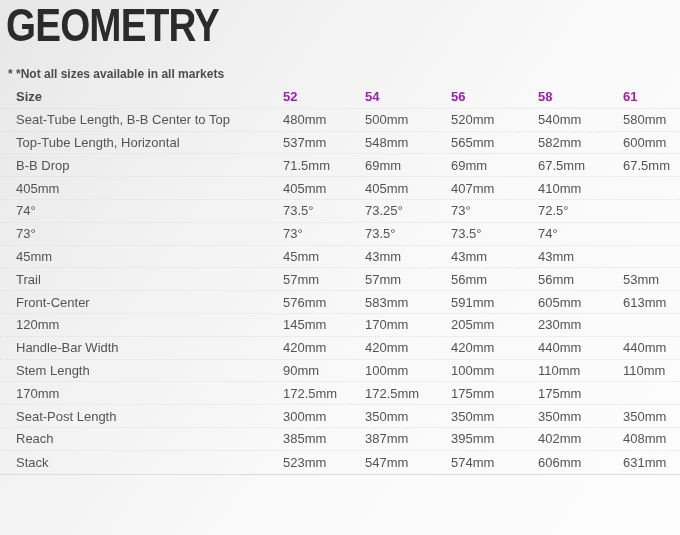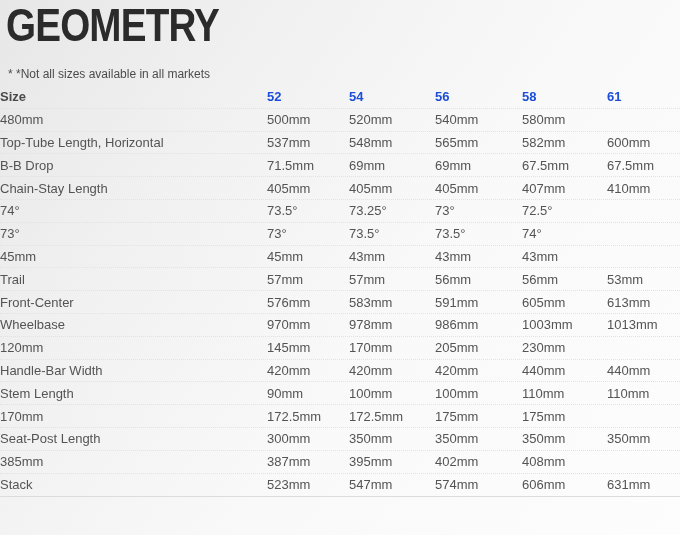--- a/index.html
+++ b/index.html
@@ -26,44 +26,46 @@
     transform: scaleX(0.84);
     transform-origin: left top;
   }
   .note {
     position: absolute;
     left: 8px;
     top: 67px;
     font-size: 12px;
     color: #4c4c4c;
     white-space: nowrap;
+    font-weight: bold;
   }
   .geo-table {
     position: absolute;
     left: 0;
     top: 86px;
     width: 680px;
     border-bottom: 1px solid #dcdcdc;
   }
   .row {
     display: grid;
     grid-template-columns: 267px 82px 86px 87px 85px 1fr;
     align-items: center;
     height: 22.8px;
+    padding-left: 16px;
     border-bottom: 1px dotted #e2e2e2;
   }
   .rows .row:last-child { border-bottom: none; }
   .cell {
     font-size: 13px;
     color: #545454;
     white-space: nowrap;
     overflow: hidden;
   }
   .row.header .cell { font-weight: bold; color: #4a4a4a; }
-  .row.header .cell.size-value { color: #1d4ed8; }
+  .row.header .cell.size-value { color: #a21caf; }
 </style>
 </head>
 <body>
 
 <div class="page">
   <h1 class="title">GEOMETRY</h1>
   <div class="note">* *Not all sizes available in all markets</div>
 
   <div class="geo-table">
     <div class="row header">
@@ -71,20 +73,21 @@
 
     <div class="cell size-value">52</div>
         <div class="cell size-value">54</div>
         <div class="cell size-value">56</div>
         <div class="cell size-value">58</div>
         <div class="cell size-value">61</div>
       </div>
     <div class="rows" id="rows-container">
 
     <div class="row">
+          <div class="cell label">Seat-Tube Length, B-B Center to Top</div>
           <div class="cell value">480mm</div>
           <div class="cell value">500mm</div>
           <div class="cell value">520mm</div>
           <div class="cell value">540mm</div>
           <div class="cell value">580mm</div>
         </div>
         <div class="row">
           <div class="cell label">Top-Tube Length, Horizontal</div>
           <div class="cell value">537mm</div>
           <div class="cell value">548mm</div>
@@ -94,21 +97,20 @@
         </div>
         <div class="row">
           <div class="cell label">B-B Drop</div>
           <div class="cell value">71.5mm</div>
           <div class="cell value">69mm</div>
           <div class="cell value">69mm</div>
           <div class="cell value">67.5mm</div>
           <div class="cell value">67.5mm</div>
         </div>
         <div class="row">
-          <div class="cell label">Chain-Stay Length</div>
           <div class="cell value">405mm</div>
           <div class="cell value">405mm</div>
           <div class="cell value">405mm</div>
           <div class="cell value">407mm</div>
           <div class="cell value">410mm</div>
         </div>
         <div class="row">
           <div class="cell value">74°</div>
           <div class="cell value">73.5°</div>
           <div class="cell value">73.25°</div>
@@ -139,28 +141,20 @@
         </div>
         <div class="row">
           <div class="cell label">Front-Center</div>
           <div class="cell value">576mm</div>
           <div class="cell value">583mm</div>
           <div class="cell value">591mm</div>
           <div class="cell value">605mm</div>
           <div class="cell value">613mm</div>
         </div>
         <div class="row">
-          <div class="cell label">Wheelbase</div>
-          <div class="cell value">970mm</div>
-          <div class="cell value">978mm</div>
-          <div class="cell value">986mm</div>
-          <div class="cell value">1003mm</div>
-          <div class="cell value">1013mm</div>
-        </div>
-        <div class="row">
           <div class="cell value">120mm</div>
           <div class="cell value">145mm</div>
           <div class="cell value">170mm</div>
           <div class="cell value">205mm</div>
           <div class="cell value">230mm</div>
         </div>
         <div class="row">
           <div class="cell label">Handle-Bar Width</div>
           <div class="cell value">420mm</div>
           <div class="cell value">420mm</div>
@@ -185,20 +179,21 @@
         </div>
         <div class="row">
           <div class="cell label">Seat-Post Length</div>
           <div class="cell value">300mm</div>
           <div class="cell value">350mm</div>
           <div class="cell value">350mm</div>
           <div class="cell value">350mm</div>
           <div class="cell value">350mm</div>
         </div>
         <div class="row">
+          <div class="cell label">Reach</div>
           <div class="cell value">385mm</div>
           <div class="cell value">387mm</div>
           <div class="cell value">395mm</div>
           <div class="cell value">402mm</div>
           <div class="cell value">408mm</div>
         </div>
         <div class="row">
           <div class="cell label">Stack</div>
           <div class="cell value">523mm</div>
           <div class="cell value">547mm</div>

